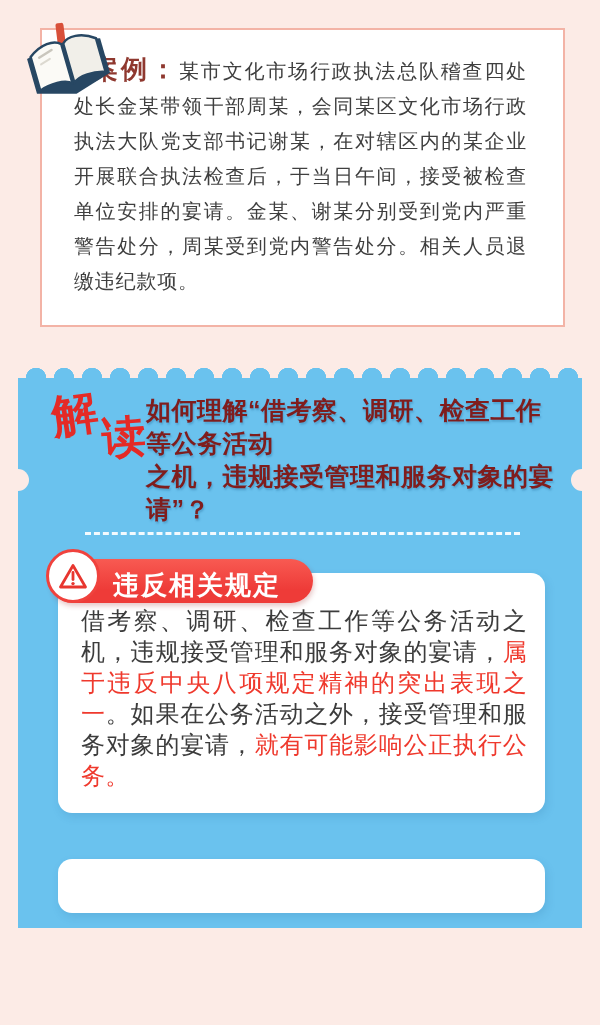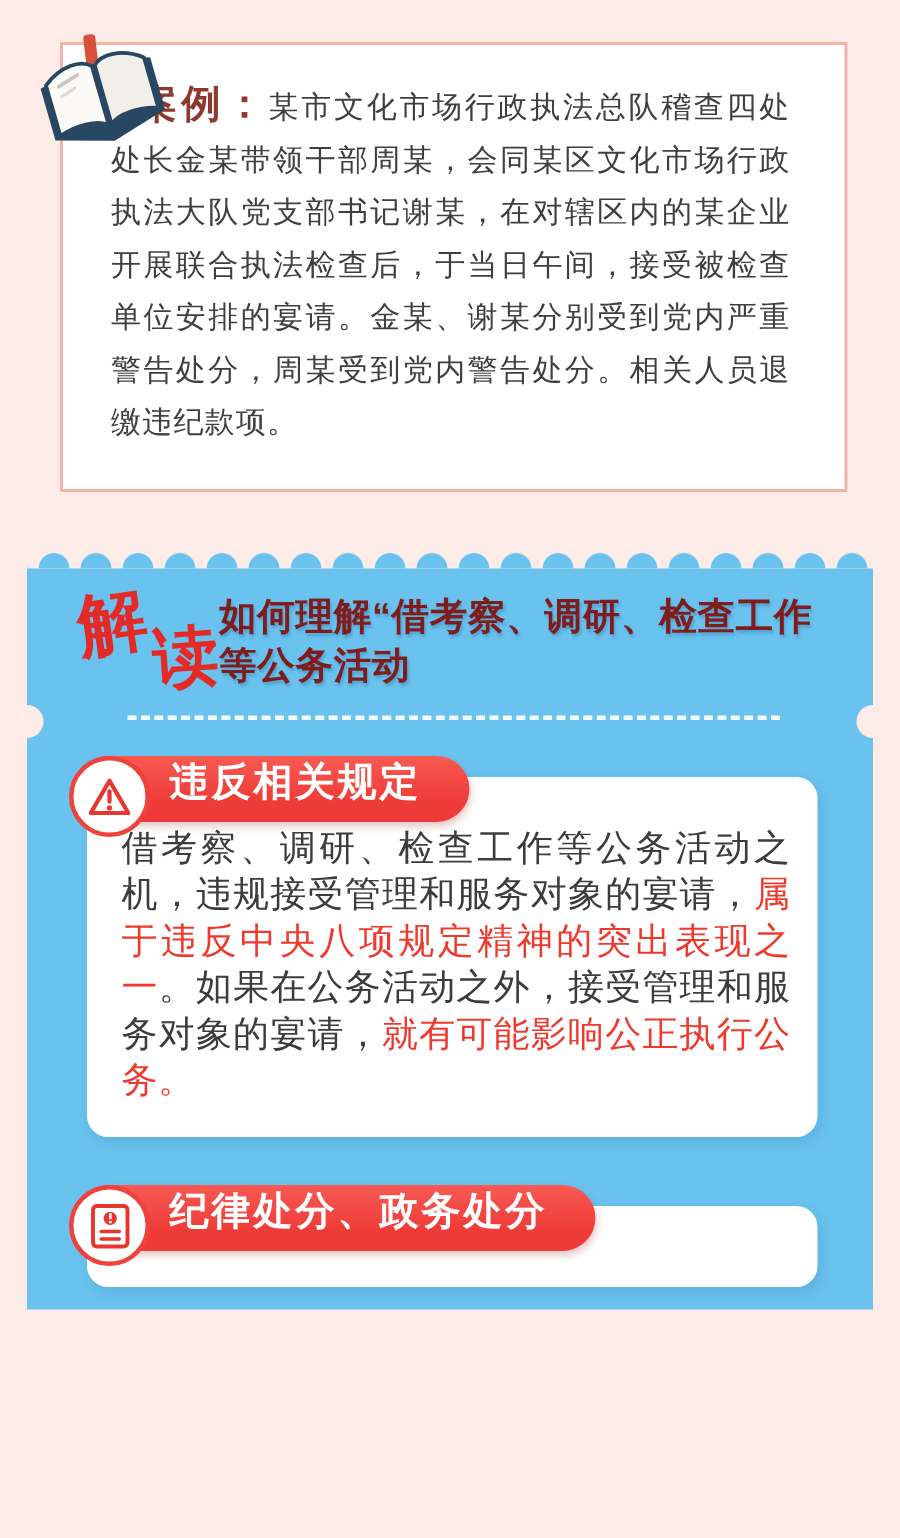--- a/index.html
+++ b/index.html
@@ -76,21 +76,21 @@
     box-shadow:2px 4px 8px rgba(45,110,160,0.18);
   }
   .card.second{margin-top:46px;}
   .card p{
     margin:0;font-size:24px;line-height:31px;color:#3c3c3c;
     letter-spacing:0.3px;text-align:justify;
   }
   .hl{color:#ef392d;}
   .badge{
     position:absolute;top:-14px;left:-8px;
-    display:flex;align-items:flex-start;
+    display:flex;align-items:flex-end;
     height:44px;border-radius:24px;
     background:linear-gradient(180deg,#f85a52 0%,#ee3b38 70%);
     padding-right:32px;
     box-shadow:1px 3px 5px rgba(160,35,35,0.25);
   }
   .badge-circle{
     width:54px;height:54px;box-sizing:border-box;border-radius:50%;
     background:#ffffff;border:3px solid #f0423d;
     display:flex;align-items:center;justify-content:center;
     margin-left:-4px;flex:0 0 auto;
@@ -122,52 +122,40 @@
   <div class="stamp-body">
 
     <div class="interpret-header">
       <div class="jiedu">
         <span class="c1">解</span>
         <span class="dot">丶</span>
         <span class="c2">读</span>
       </div>
       <div class="question">
         <span>如何理解“借考察、调研、检查工作等公务活动</span>
+        <span>之机，违规接受管理和服务对象的宴请”？</span>
       </div>
     </div>
 
     <div class="divider"></div>
 
     <div class="card">
       <div class="badge">
         <span class="badge-circle">
           <svg width="32" height="29" viewBox="0 0 32 29" aria-hidden="true">
             <path d="M16 3.5 L28.5 25 H3.5 Z" fill="none" stroke="#e8362f" stroke-width="2.8" stroke-linejoin="round"></path>
             <line x1="16" y1="10.5" x2="16" y2="17.5" stroke="#e8362f" stroke-width="2.8" stroke-linecap="round"></line>
             <circle cx="16" cy="21.6" r="1.7" fill="#e8362f"></circle>
           </svg>
         </span>
         <span class="badge-label">违反相关规定</span>
       </div>
       <p><span>借考察、调研、检查工作等公务活动之机，违规接受管理和服务对象的宴请，</span><span class="hl">属于违反中央八项规定精神的突出表现之一</span><span>。如果在公务活动之外，接受管理和服务对象的宴请，</span><span class="hl">就有可能影响公正执行公务。</span></p>
     </div>
 
     <div class="card second">
-      <div class="badge">
-        <span class="badge-circle">
-          <svg width="27" height="31" viewBox="0 0 27 31" aria-hidden="true">
-            <rect x="2" y="2" width="23" height="27" rx="2.5" fill="none" stroke="#e8362f" stroke-width="2.6"></rect>
-            <circle cx="13.5" cy="10.2" r="4.4" fill="#e8362f"></circle>
-            <rect x="12.7" y="6.8" width="1.7" height="4" fill="#ffffff"></rect>
-            <rect x="12.7" y="11.9" width="1.7" height="1.6" fill="#ffffff"></rect>
-            <line x1="7.5" y1="19" x2="19.5" y2="19" stroke="#e8362f" stroke-width="2.4" stroke-linecap="round"></line>
-            <line x1="7.5" y1="24" x2="19.5" y2="24" stroke="#e8362f" stroke-width="2.4" stroke-linecap="round"></line>
-          </svg>
-        </span>
-        <span class="badge-label">纪律处分、政务处分</span>
-      </div>
     </div>
 
   </div>
 
   <div class="notch left"></div>
   <div class="notch right"></div>
 </section>
 
 </body></html>

